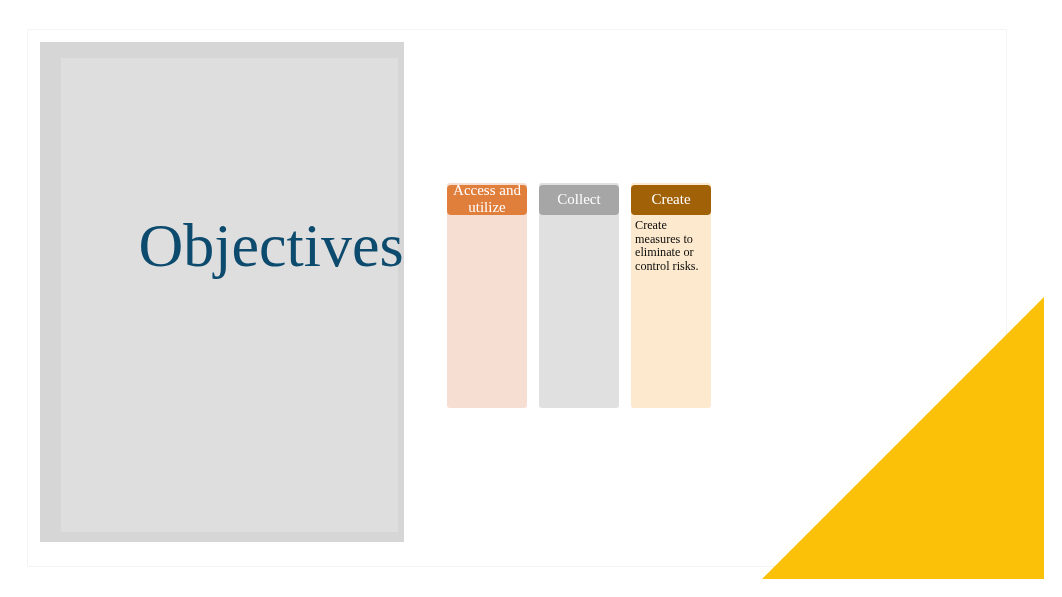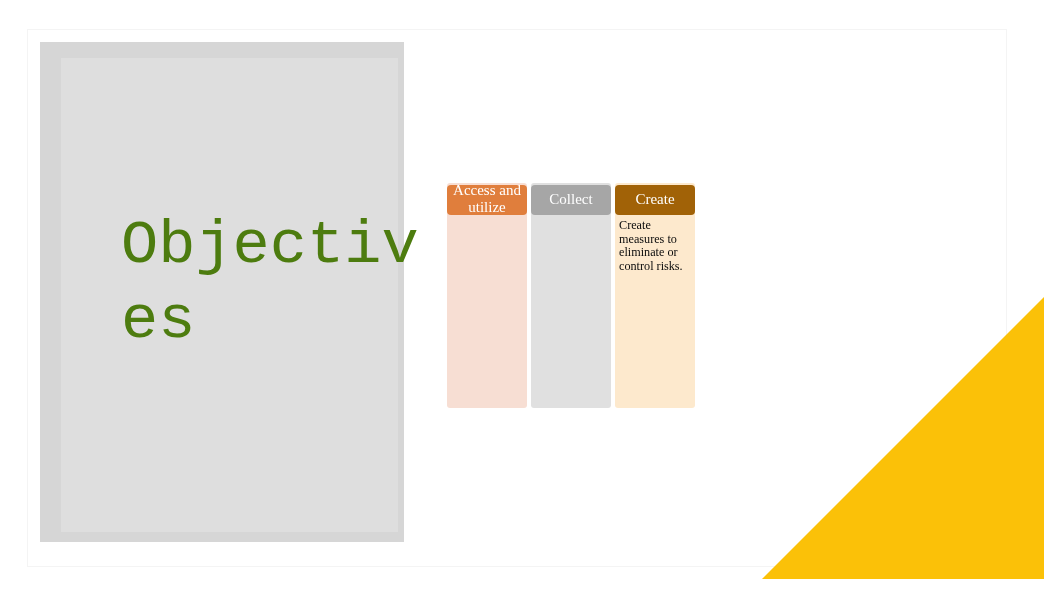--- a/index.html
+++ b/index.html
@@ -56,37 +56,38 @@
     top: 28px;
     right: 6px;
     bottom: 10px;
     background: #dedede;
   }
   #title-text {
     position: absolute;
     left: 60px;
     top: 150px;
     width: 300px;
-    font-family: Liberation Mono, monospace;
+    font-family: Liberation Serif, serif;
     font-size: 62px;
     line-height: 75px;
-    color: #4d7c0f;
+    color: #0c4a6e;
+    text-align: center;
     letter-spacing: 0px;
     word-break: break-all;
   }
 
   
   #cards {
     position: absolute;
     left: 447px;
     top: 183px;
     width: 444px;
     height: 225px;
     display: flex;
-    gap: 4px;
+    gap: 12px;
   }
   .card {
     position: relative;
     width: 80px;
     flex: 0 0 80px;
     height: 225px;
   }
   .card-body {
     position: absolute;
     left: 0;

